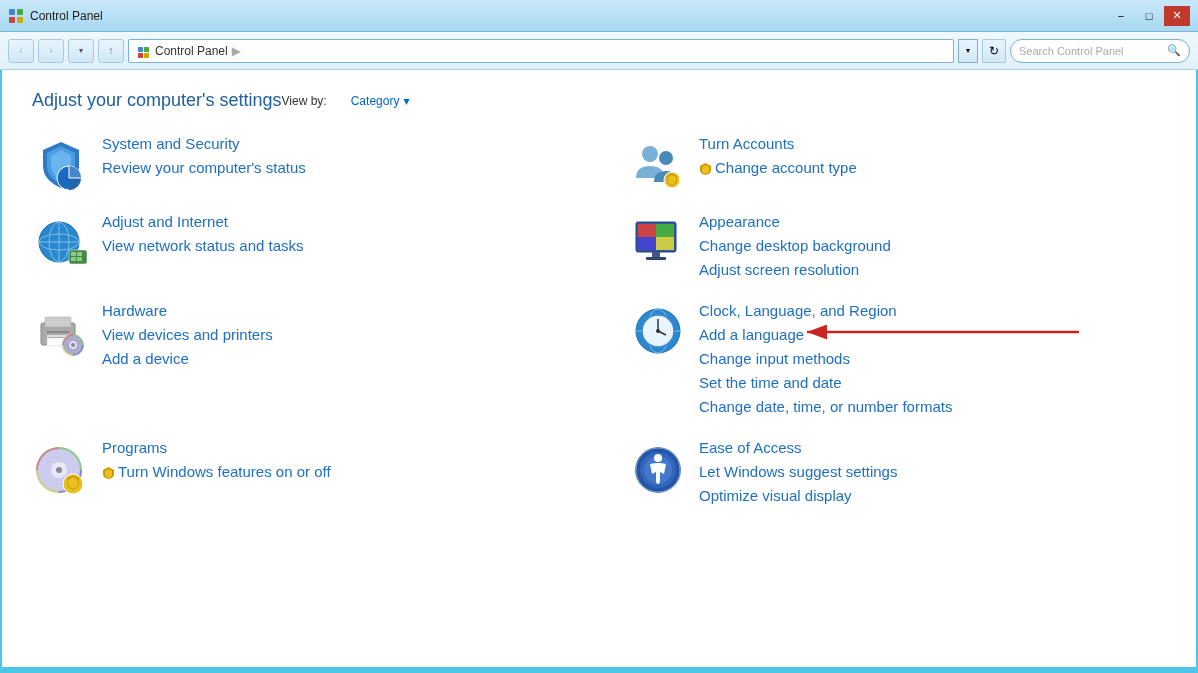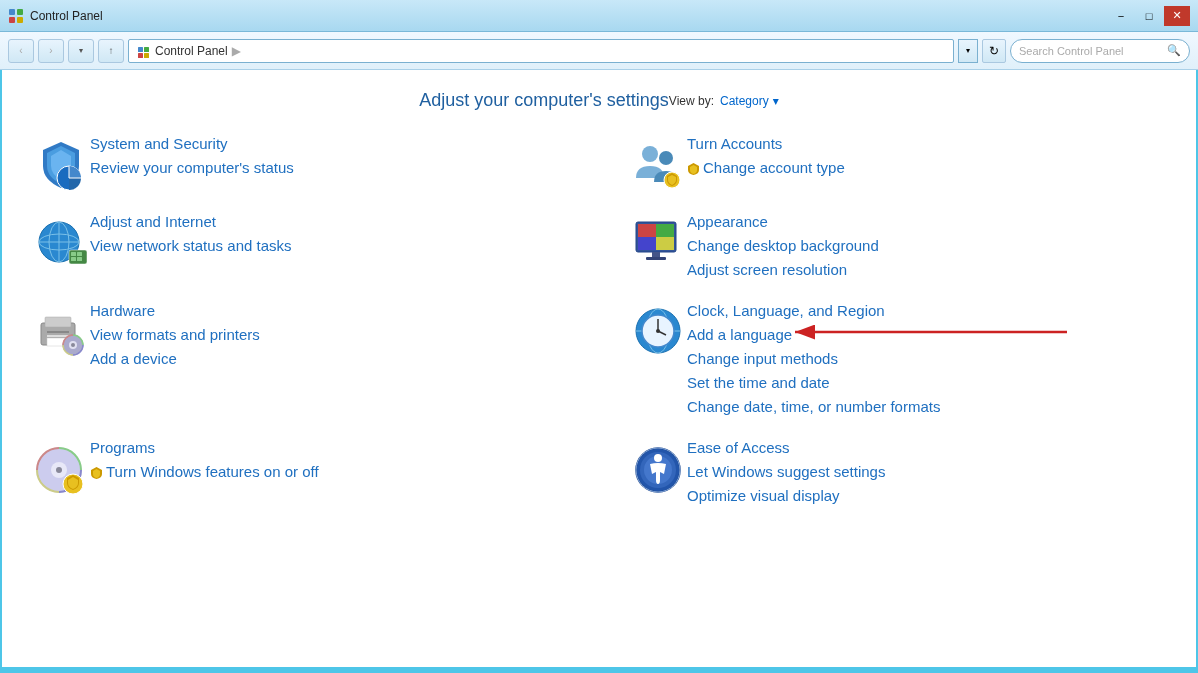--- a/index.html
+++ b/index.html
@@ -125,55 +125,57 @@
     .main-content {
       background: white;
       margin: 0 2px;
       height: calc(673px - 32px - 38px - 6px);
       padding: 20px 30px;
       overflow-y: auto;
     }
 
     .page-header {
       display: flex;
-      justify-content: center;
+      justify-content: flex-start;
       align-items: center;
       margin-bottom: 24px;
     }
     .page-title {
       font-size: 18px;
       color: #2060a0;
       font-weight: normal;
     }
     .view-by {
       display: flex;
       align-items: center;
-      gap: 6px;
+      gap: 12px;
       font-size: 12px;
       color: #333;
     }
     .view-by-dropdown {
       display: flex;
       align-items: center;
       gap: 4px;
       cursor: pointer;
       color: #0066cc;
       font-size: 12px;
+      margin-left: 12px;
     }
 
     
     .categories-grid {
       display: grid;
       grid-template-columns: 1fr 1fr;
       gap: 20px 60px;
     }
 
     .category-item {
       display: flex;
       align-items: flex-start;
+      gap: 12px;
     }
     .category-icon {
       width: 58px;
       height: 58px;
       flex-shrink: 0;
       display: flex;
       align-items: center;
       justify-content: center;
     }
     .category-text {
@@ -369,21 +371,21 @@
           <circle cx="40" cy="42" r="4" fill="#e0e0f0"></circle>
           <circle cx="40" cy="42" r="2" fill="#888899"></circle>
           <path d="M30 42 A10 10 0 0 1 40 32" fill="none" stroke="#cc8888" stroke-width="1.5"></path>
           <path d="M40 32 A10 10 0 0 1 50 42" fill="none" stroke="#88cc88" stroke-width="1.5"></path>
           <path d="M50 42 A10 10 0 0 1 40 52" fill="none" stroke="#8888cc" stroke-width="1.5"></path>
           <path d="M40 52 A10 10 0 0 1 30 42" fill="none" stroke="#cccc88" stroke-width="1.5"></path>
         </svg>
       </div>
       <div class="category-text">
         <a class="category-title">Hardware</a>
-        <div class="category-link">View formats and printers</div>
+        <div class="category-link">View devices and printers</div>
         <div class="category-link">Add a device</div>
       </div>
     </div>
 
     <div class="category-item arrow-container">
       <div class="category-icon">
         <svg width="56" height="56" viewBox="0 0 56 56">
 
           <circle cx="28" cy="28" r="22" fill="#2a88d0" stroke="#1a70b0" stroke-width="1"></circle>
           <ellipse cx="28" cy="28" rx="11" ry="22" fill="none" stroke="#7ac0e8" stroke-width="1"></ellipse>

